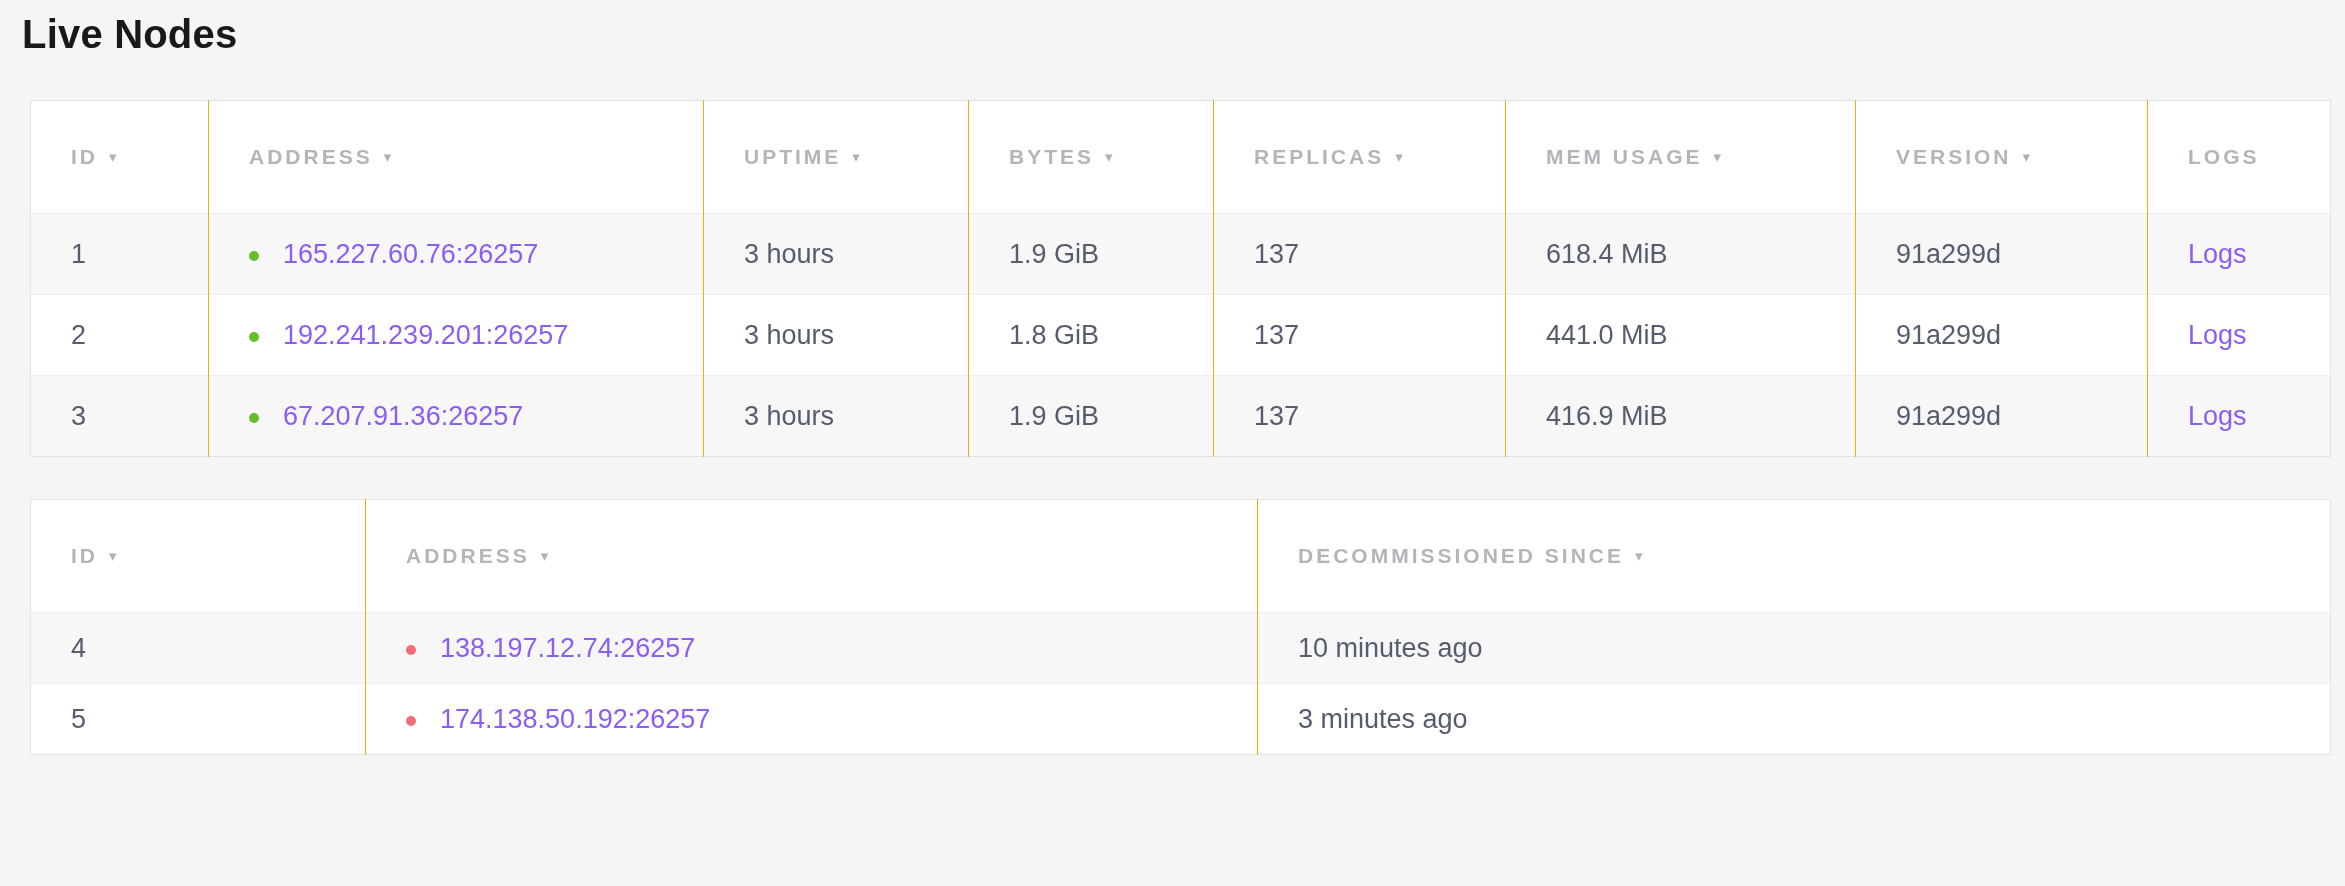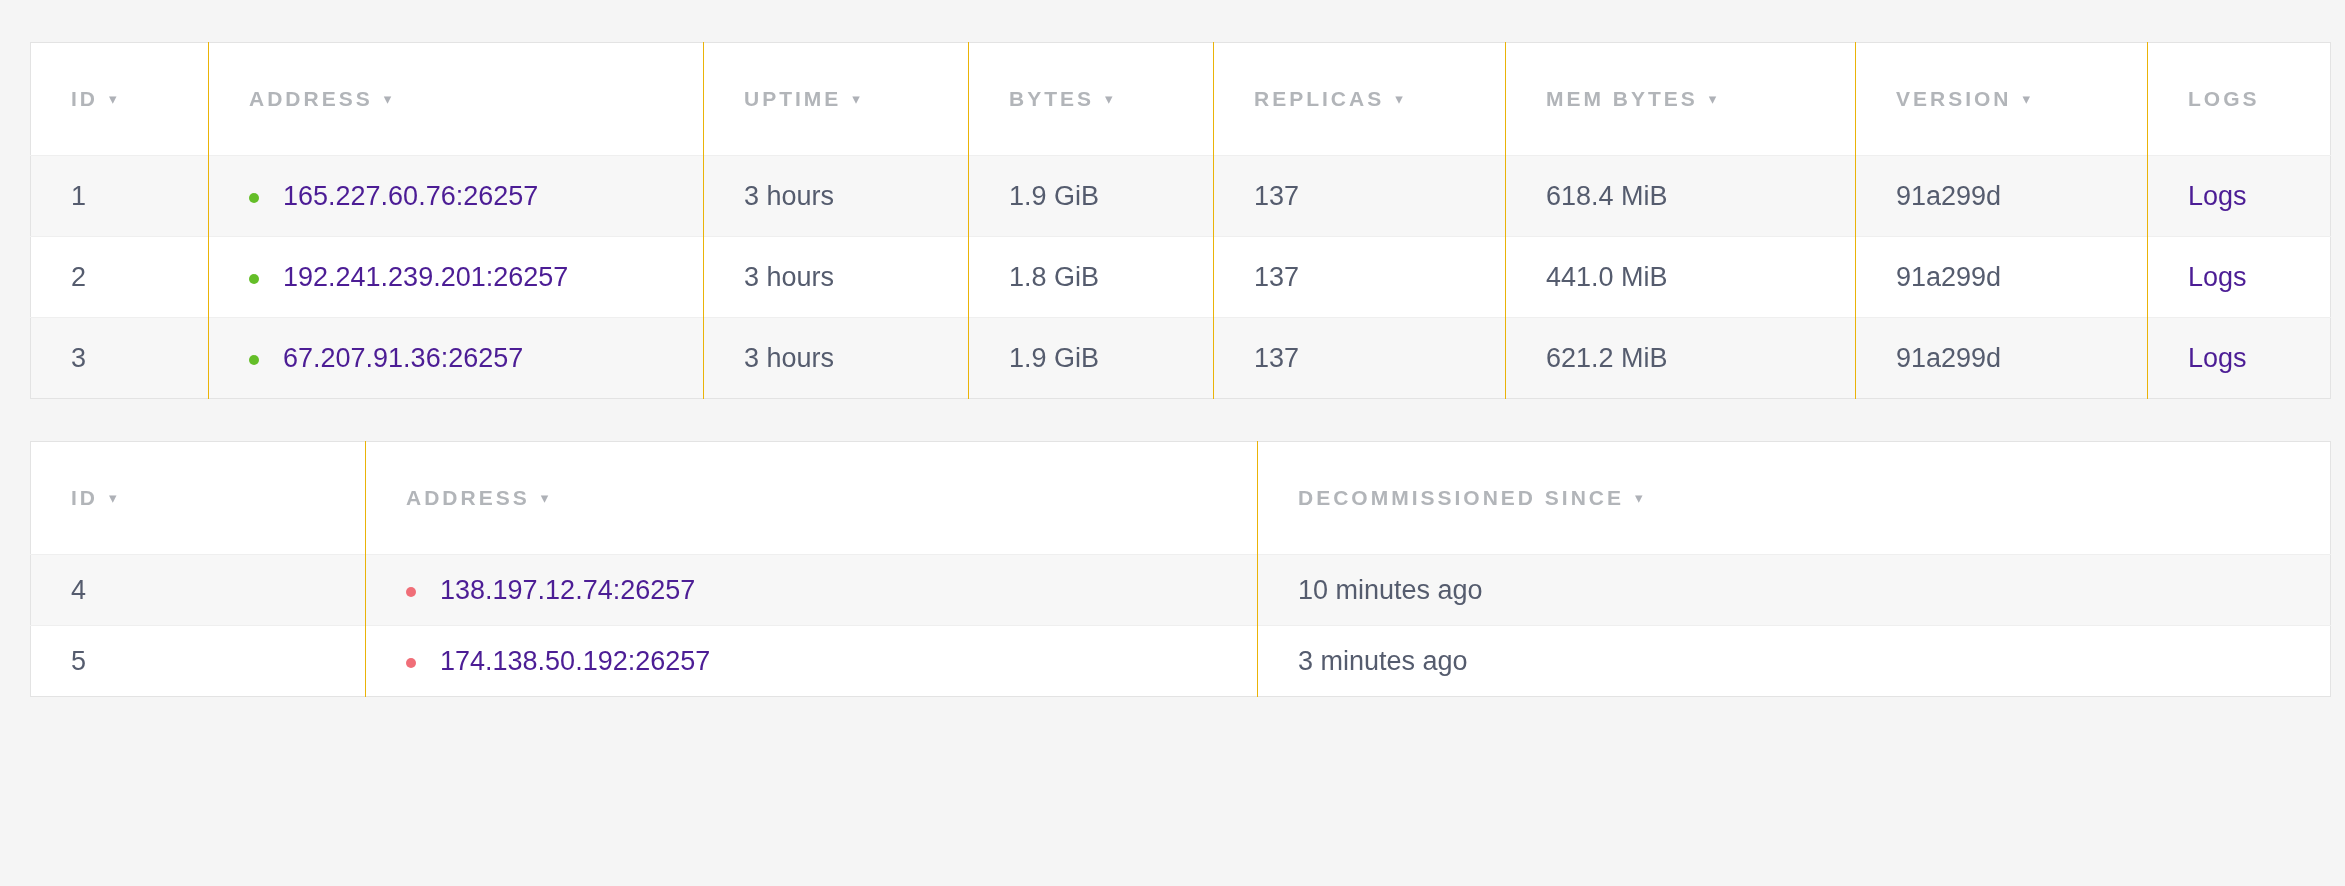--- a/index.html
+++ b/index.html
@@ -65,31 +65,32 @@
   .dot {
     display: inline-block;
     width: 10px; height: 10px;
     border-radius: 50%;
     margin-right: 24px;
     vertical-align: 2px;
   }
   .dot.live { background: #64be28; }
   .dot.dead { background: #f06e78; }
   a.link {
-    color: #4c1d95;
+    color: #8b5cf6;
     text-decoration: none;
     cursor: pointer;
   }
 </style>
 </head>
 <body>
 
 <main class="page">
 
   <section>
+    <h2 class="section-title first">Live Nodes</h2>
 
     <table class="nodes-table live-table">
       <colgroup>
         <col style="width:178px">
           <col style="width:495px">
           <col style="width:265px">
           <col style="width:245px">
         <col style="width:292px">
           <col style="width:350px">
           <col style="width:292px">
@@ -106,21 +107,21 @@
           <th>
             <span>UPTIME</span><span class="sort-arrow">▾</span>
           </th>
           <th>
             <span>BYTES</span><span class="sort-arrow">▾</span>
           </th>
           <th>
             <span>REPLICAS</span><span class="sort-arrow">▾</span>
           </th>
           <th>
-            <span>MEM BYTES</span><span class="sort-arrow">▾</span>
+            <span>MEM USAGE</span><span class="sort-arrow">▾</span>
           </th>
           <th>
             <span>VERSION</span><span class="sort-arrow">▾</span>
           </th>
           <th>
             <span>LOGS</span>
           </th>
         </tr>
       </thead>
       <tbody>
@@ -153,21 +154,21 @@
           </td>
         </tr>
         <tr>
           <td>3</td>
           <td>
             <span class="dot live"></span><a class="link">67.207.91.36:26257</a>
           </td>
           <td>3 hours</td>
           <td>1.9 GiB</td>
           <td>137</td>
-          <td>621.2 MiB</td>
+          <td>416.9 MiB</td>
           <td>91a299d</td>
           <td>
             <a class="link">Logs</a>
           </td>
         </tr>
       </tbody>
     </table>
   </section>
 
   <section>

